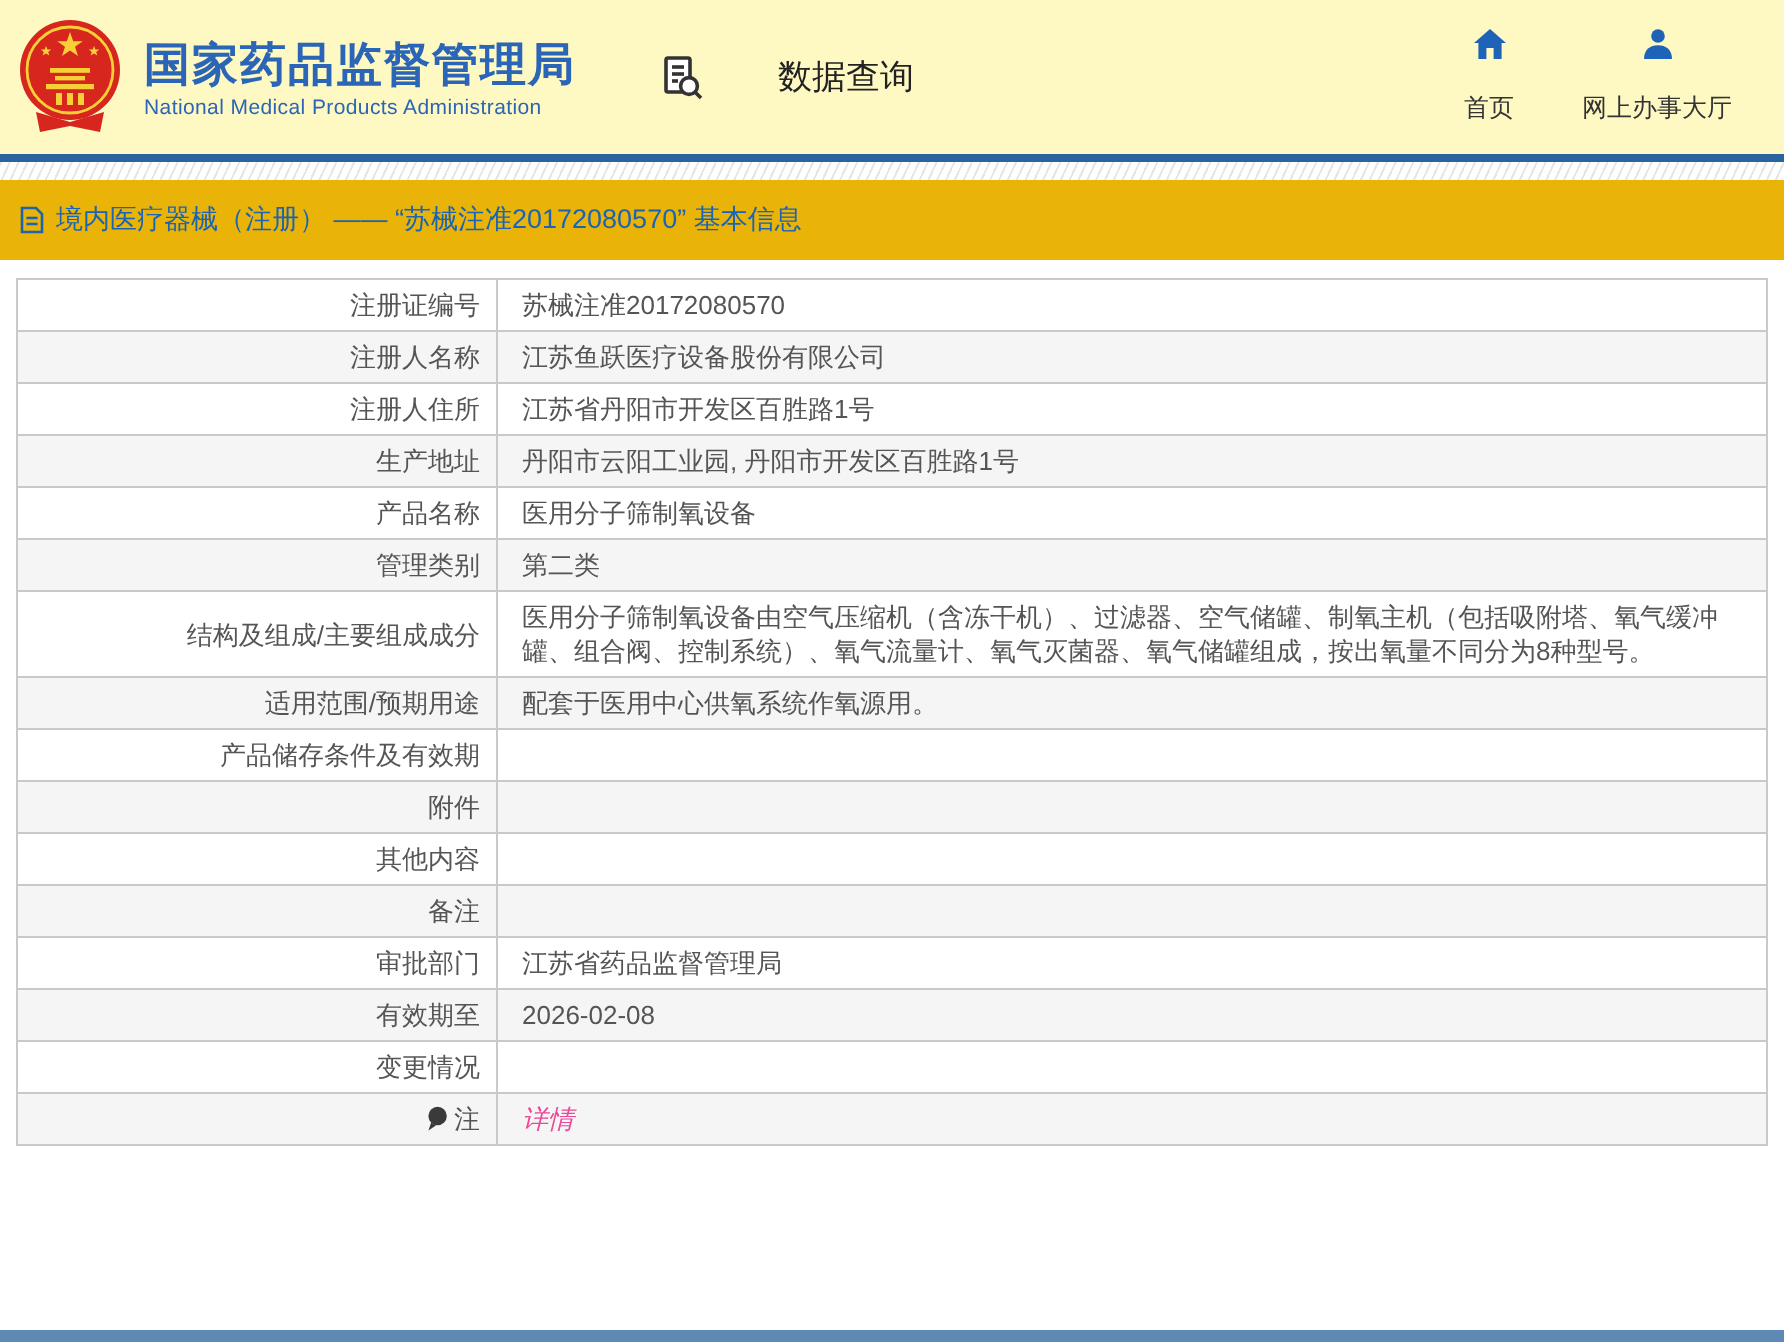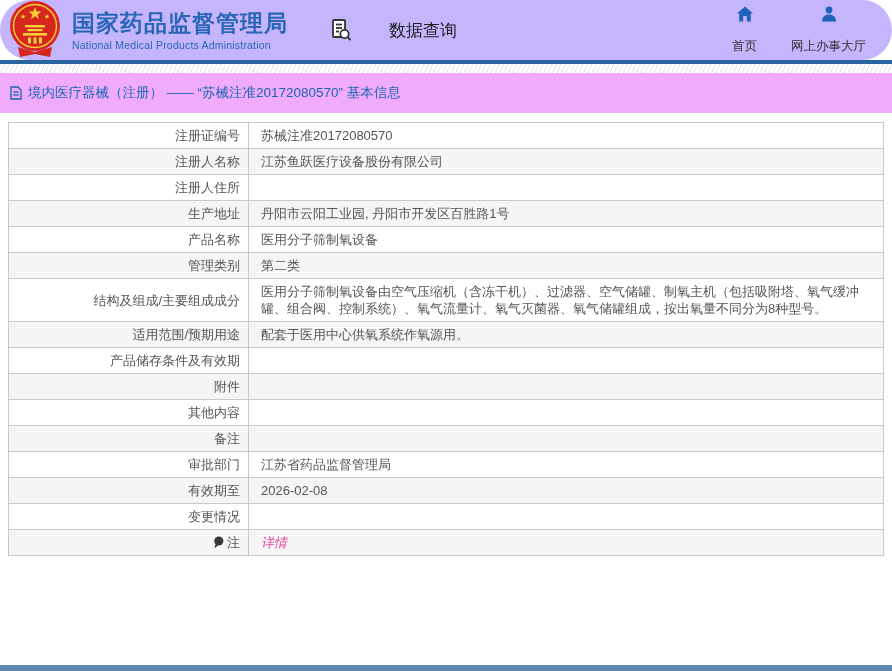--- a/index.html
+++ b/index.html
@@ -10,24 +10,23 @@
     width: 892px;
     height: 671px;
     background: #fff;
     overflow: hidden;
   }
 
   
   .header {
     display: flex;
     align-items: center;
-    height: 60px;
+    height: 77px;
     padding: 0 10px 0 8px;
-    background: #c4b5fd;
-    border-radius: 32px;
+    background: #fef9c3;
   }
   .logo-wrap { width: 54px; height: 62px; flex: 0 0 auto; cursor: pointer; }
   .title-block { margin-left: 10px; }
   .site-title {
     font-size: 23px;
     font-weight: bold;
     color: #2b65b7;
     letter-spacing: 1px;
     line-height: 28px;
   }
@@ -58,21 +57,21 @@
   
   .blue-line { height: 4px; background: #2a64a0; }
   .hatch-band {
     height: 9px;
     background: repeating-linear-gradient(115deg, #e6e6e6 0 1px, #ffffff 1px 4px);
   }
 
   
   .breadcrumb-strip {
     height: 40px;
-    background: #f0abfc;
+    background: #eab308;
     display: flex;
     align-items: center;
     padding: 0 10px;
   }
   .breadcrumb {
     display: flex;
     align-items: center;
     gap: 6px;
     font-size: 13.5px;
     color: #1b64b4;
@@ -208,20 +207,21 @@
     <div class="row">
         <div class="label-cell">注册证编号</div>
         <div class="value-cell">苏械注准20172080570</div>
       </div>
     <div class="row">
         <div class="label-cell">注册人名称</div>
         <div class="value-cell">江苏鱼跃医疗设备股份有限公司</div>
       </div>
     <div class="row">
         <div class="label-cell">注册人住所</div>
+        <div class="value-cell">江苏省丹阳市开发区百胜路1号</div>
       </div>
     <div class="row">
         <div class="label-cell">生产地址</div>
         <div class="value-cell">丹阳市云阳工业园, 丹阳市开发区百胜路1号</div>
       </div>
     <div class="row">
         <div class="label-cell">产品名称</div>
         <div class="value-cell">医用分子筛制氧设备</div>
       </div>
     <div class="row">

